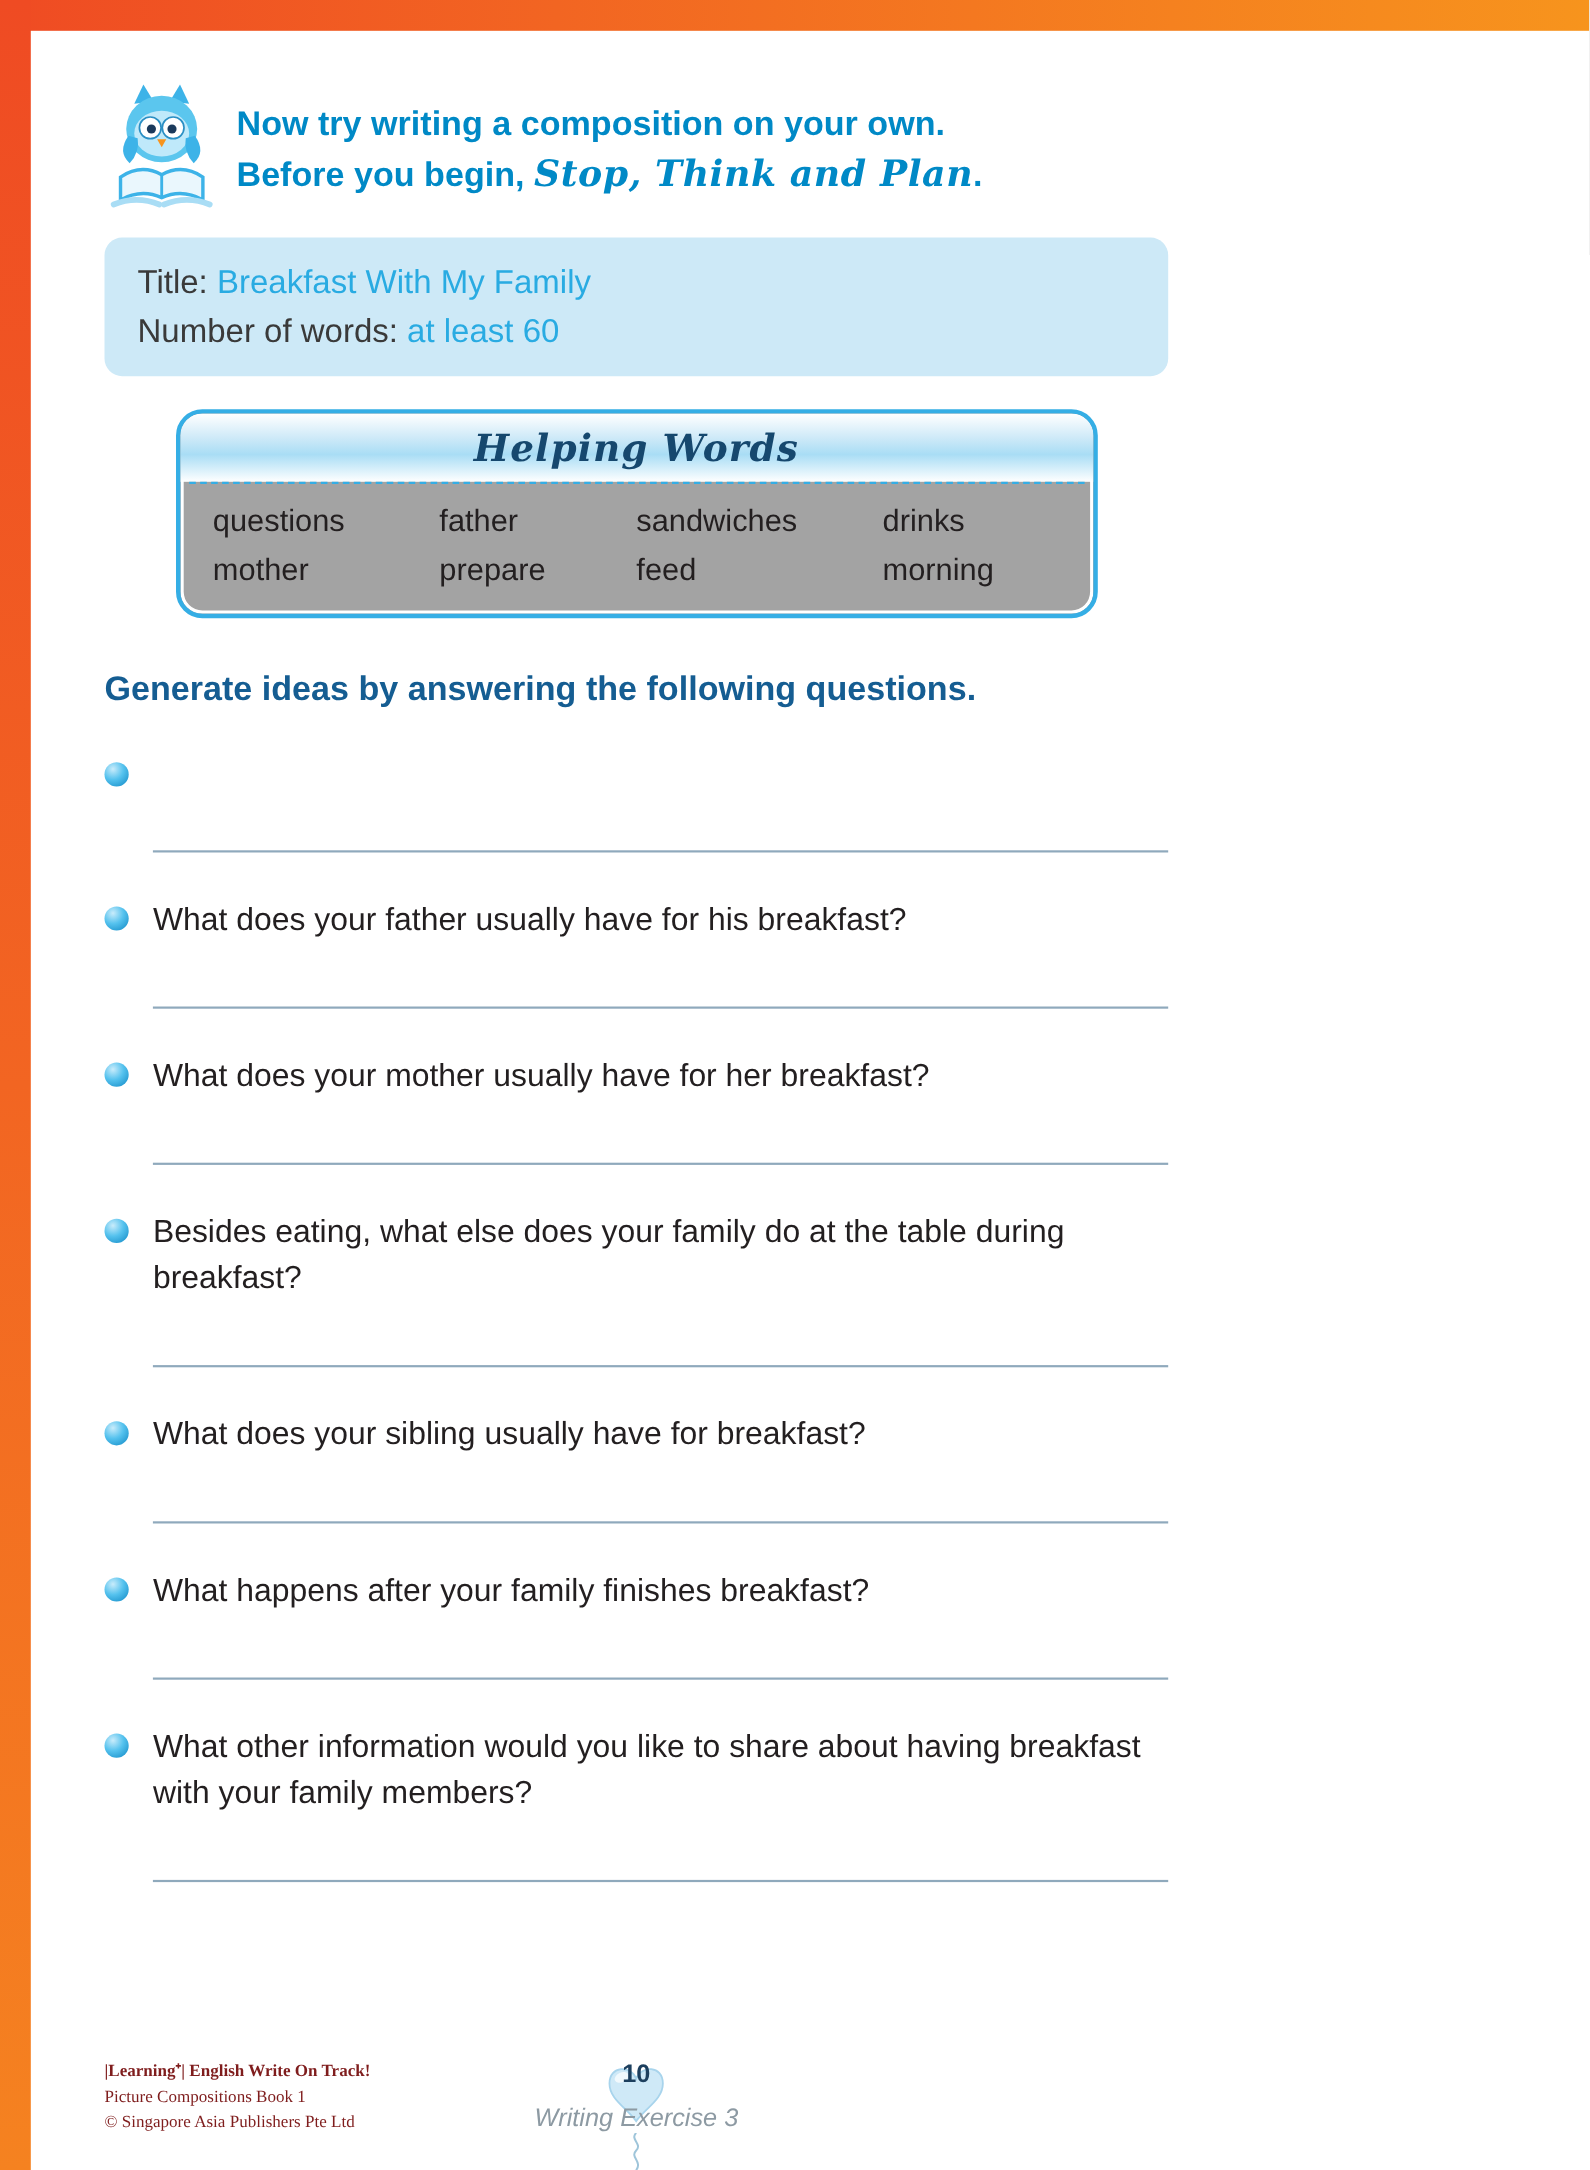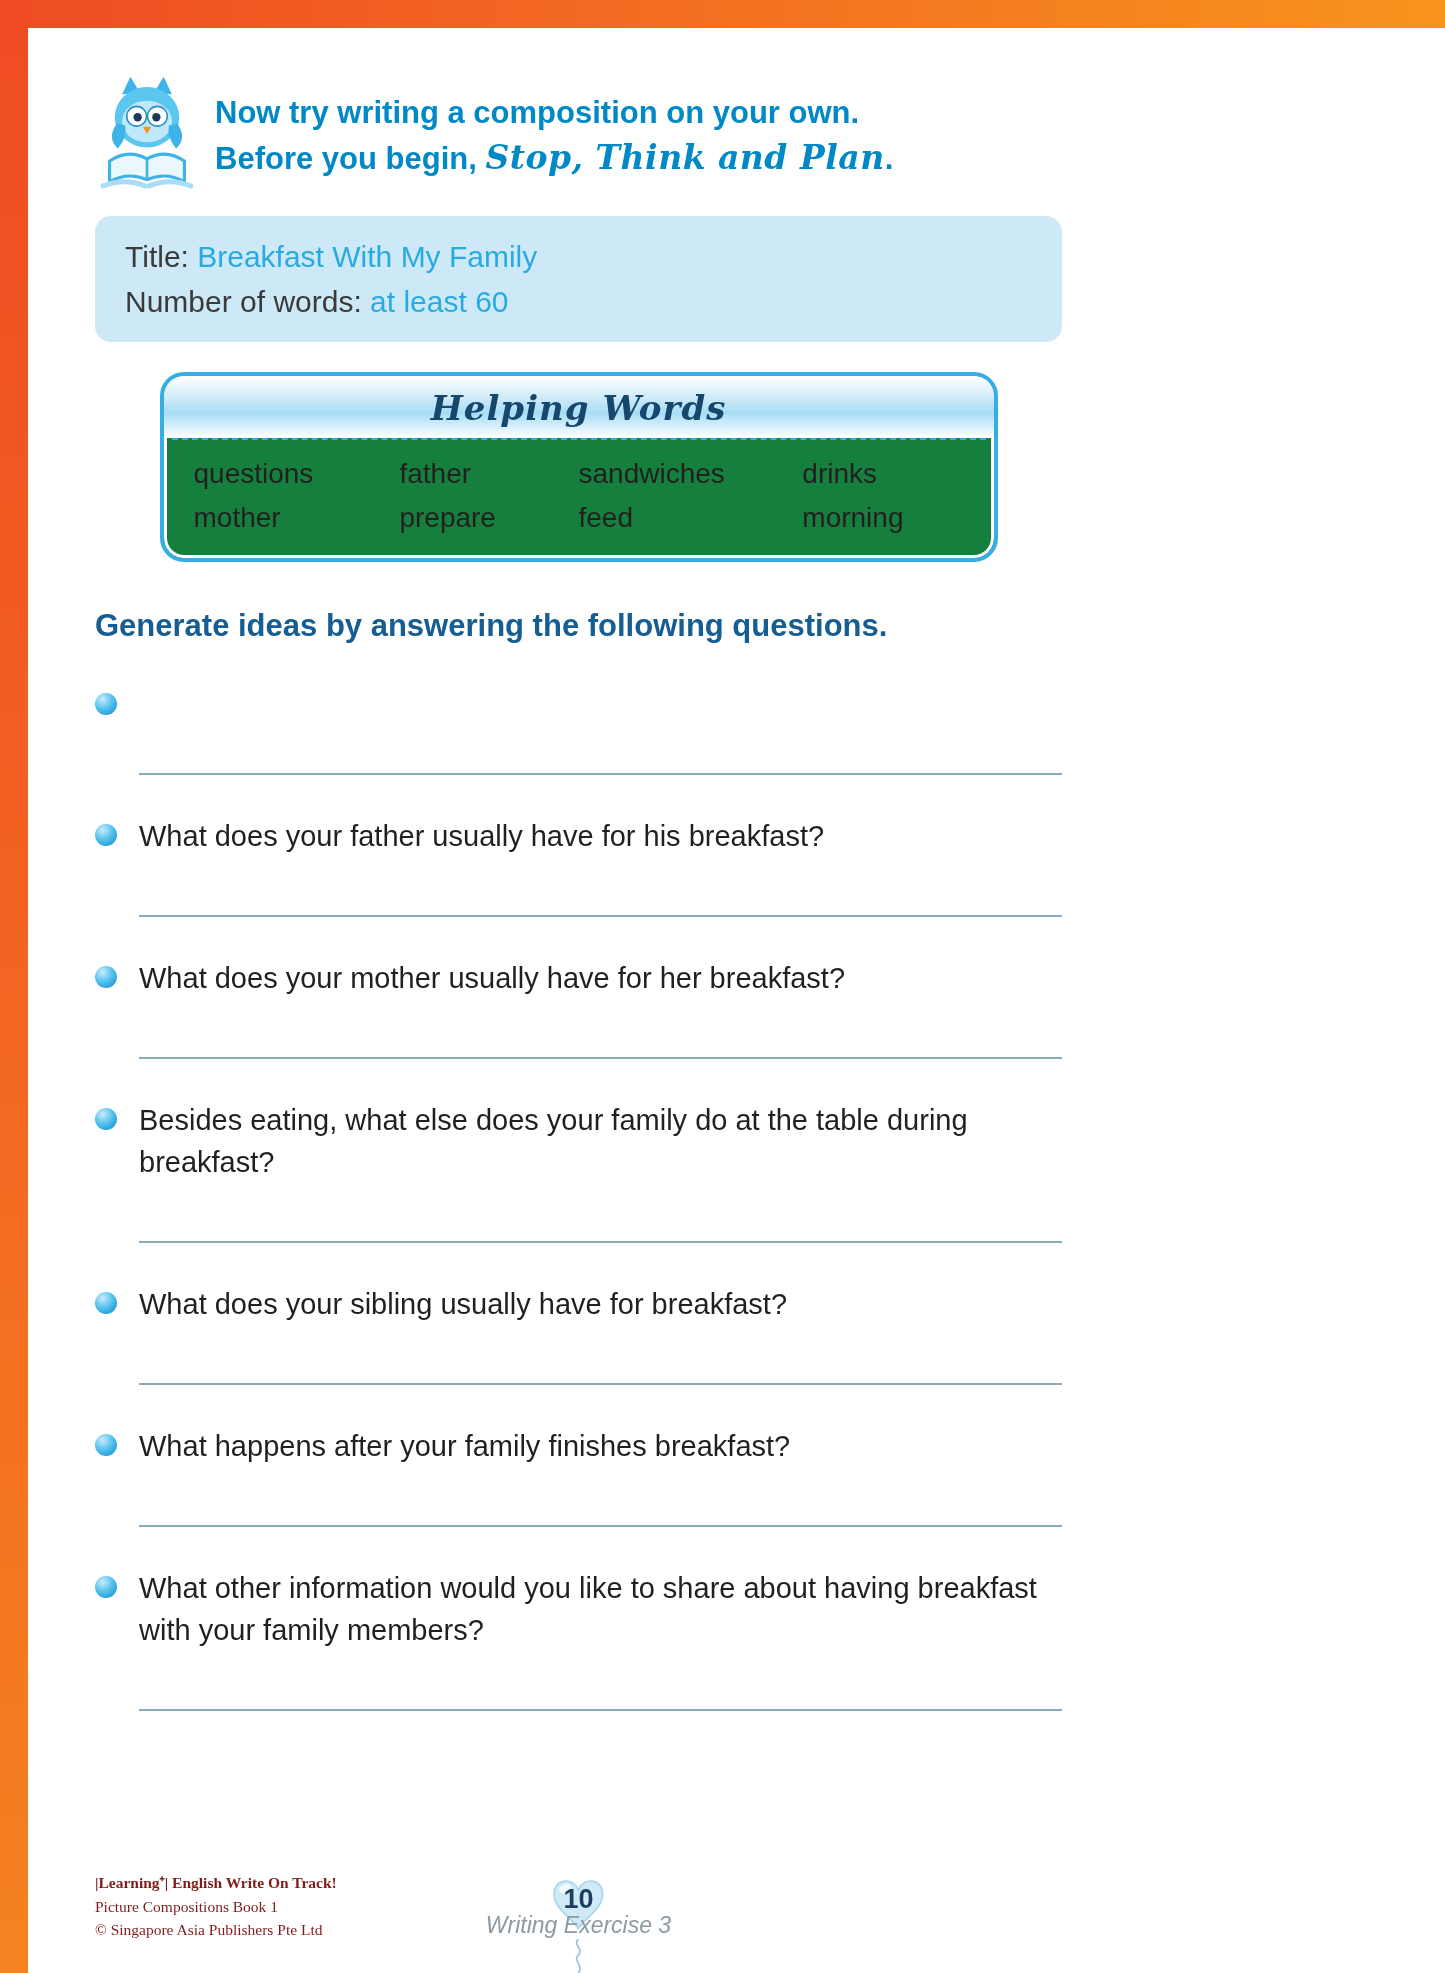--- a/index.html
+++ b/index.html
@@ -54,21 +54,21 @@
     color: #3a3a3a;
   }
   .title-box .val { color: #29abe2; }
   
   .helping-box {
     margin: 30px auto 0;
     width: 838px;
     border: 4px solid #35aee5;
     border-radius: 24px;
     overflow: hidden;
-    background: #15803d;
+    background: #a3a3a3;
     box-shadow: 0 0 0 3px #ffffff inset;
   }
   .helping-header {
     text-align: center;
     padding: 12px 0 10px;
     background: linear-gradient(180deg, #ffffff 0%, #cfeaf8 35%, #a9ddf5 60%, #ffffff 100%);
     color: #16486e;
     font-family: "DejaVu Serif", serif;
     font-style: italic;
     font-weight: bold;
@@ -122,23 +122,23 @@
     color: #7f1d1d;
   }
   .imprint .l1 { font-weight: bold; }
   .balloon {
     position: absolute; left: 50%; bottom: -14px;
     transform: translateX(-50%);
     display: flex; flex-direction: column; align-items: center;
   }
   .heart-wrap { position: relative; width: 72px; height: 64px; }
   .page-num {
-    position: absolute; left: 0; top: 12px; width: 72px;
+    position: absolute; left: 0; top: 0; width: 72px;
     text-align: center;
-    color: #1c3f5e; font-weight: bold; font-size: 27px;
+    color: #1c3f5e; font-weight: bold; font-size: 23px;
   }
   .exercise-label {
     margin-top: -24px;
     color: #8d9aa3;
     font-style: italic;
     font-size: 23px;
     white-space: nowrap;
     z-index: 2;
   }
 </style>

